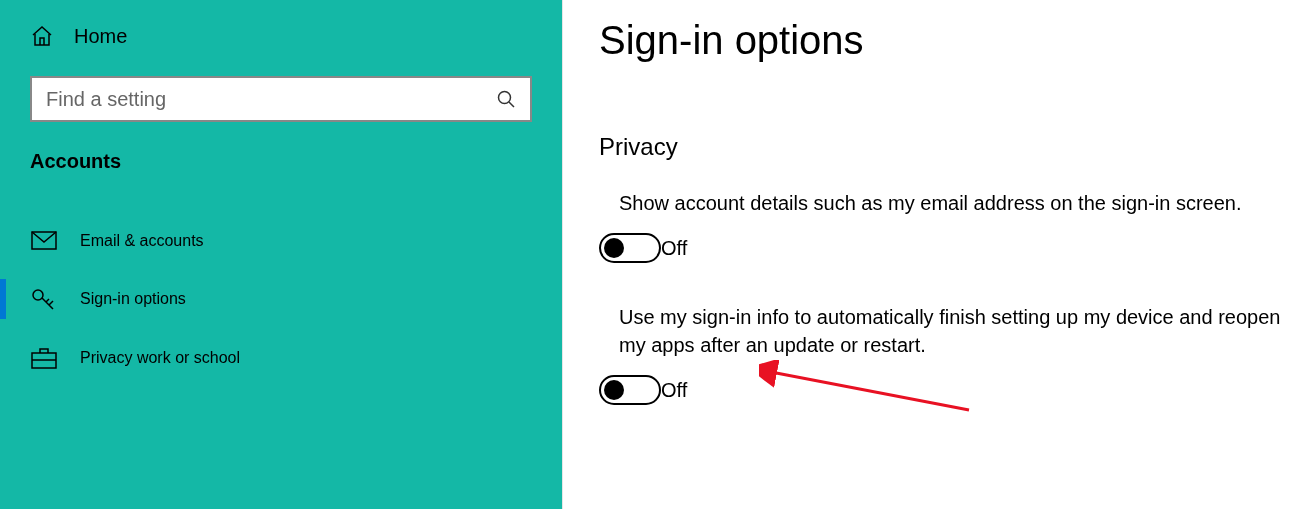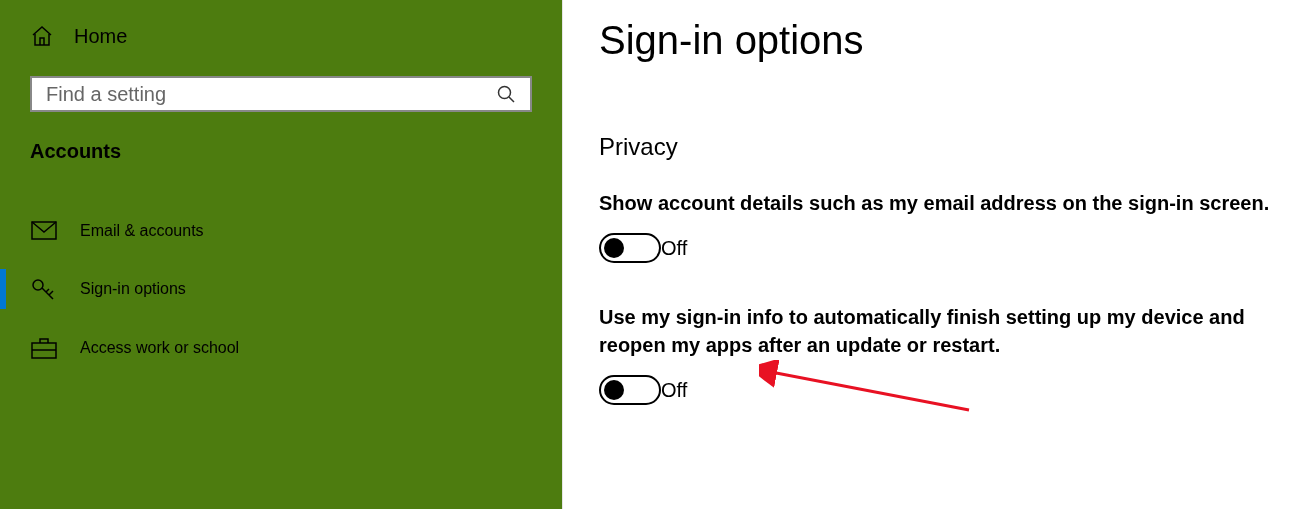--- a/index.html
+++ b/index.html
@@ -8,39 +8,39 @@
       font-size: 15px;
       color: #000;
       background: #fff;
       width: 1309px;
       height: 509px;
       display: flex;
       overflow: hidden;
     }
     .sidebar {
       width: 563px;
-      background: #4d7c0f;
+      background: #14b8a6;
       border-right: 1px solid #e5e5e5;
       padding: 24px 0 0 0;
       position: relative;
     }
     .home-row {
       display: flex;
       align-items: center;
       gap: 20px;
       padding: 0 30px 28px 30px;
     }
     .home-row .label { font-size: 20px; color: #000; }
     .search-wrap { padding: 0 30px 28px 30px; }
     .search {
       display: flex;
       align-items: center;
       border: 2px solid #888;
       background: #fff;
-      height: 36px;
+      height: 46px;
       padding: 0 14px;
     }
     .search input {
       border: none;
       outline: none;
       flex: 1;
       font-size: 20px;
       font-family: inherit;
       color: #000;
       background: transparent;
@@ -64,21 +64,21 @@
       bottom: 10px;
       width: 6px;
       background: #0078D4;
     }
     .content {
       flex: 1;
       padding: 18px 0 0 36px;
     }
     .page-title { font-size: 40px; font-weight: 300; margin-bottom: 70px; }
     .group-title { font-size: 24px; font-weight: 400; margin-bottom: 28px; }
-    .setting-desc { font-size: 20px; font-weight: 700; line-height: 1.4; margin-bottom: 16px; max-width: 720px; }
+    .setting-desc { font-size: 20px; font-weight: 400; line-height: 1.4; margin-bottom: 16px; max-width: 720px; margin-left: 20px; }
     .toggle-row { display: flex; align-items: center; margin-bottom: 40px; position: relative; }
     .toggle {
       width: 62px; height: 30px; border: 2px solid #000; border-radius: 30px;
       position: relative; background: #fff;
     }
     .toggle .knob {
       position: absolute; left: 3px; top: 3px; width: 20px; height: 20px;
       background: #000; border-radius: 50%;
     }
     .toggle-label { font-size: 20px; }
@@ -141,21 +141,21 @@
   </div>
 
   <div class="nav-item">
     <span class="icon-slot">
       <svg width="26" height="22" viewBox="0 0 26 22" fill="none" stroke="#000" stroke-width="1.5">
         <rect x="1" y="6" width="24" height="15"></rect>
         <path d="M9 6 V2 H17 V6"></path>
         <line x1="1" y1="13" x2="25" y2="13"></line>
       </svg>
     </span>
-    <span>Access work or school</span>
+    <span>Privacy work or school</span>
   </div>
 </div>
 
 <div class="content">
   <h1 class="page-title">Sign-in options</h1>
   <h2 class="group-title">Privacy</h2>
 
   <div>
     <div class="setting-desc">Show account details such as my email address on the sign-in screen.</div>
     <div class="toggle-row">

